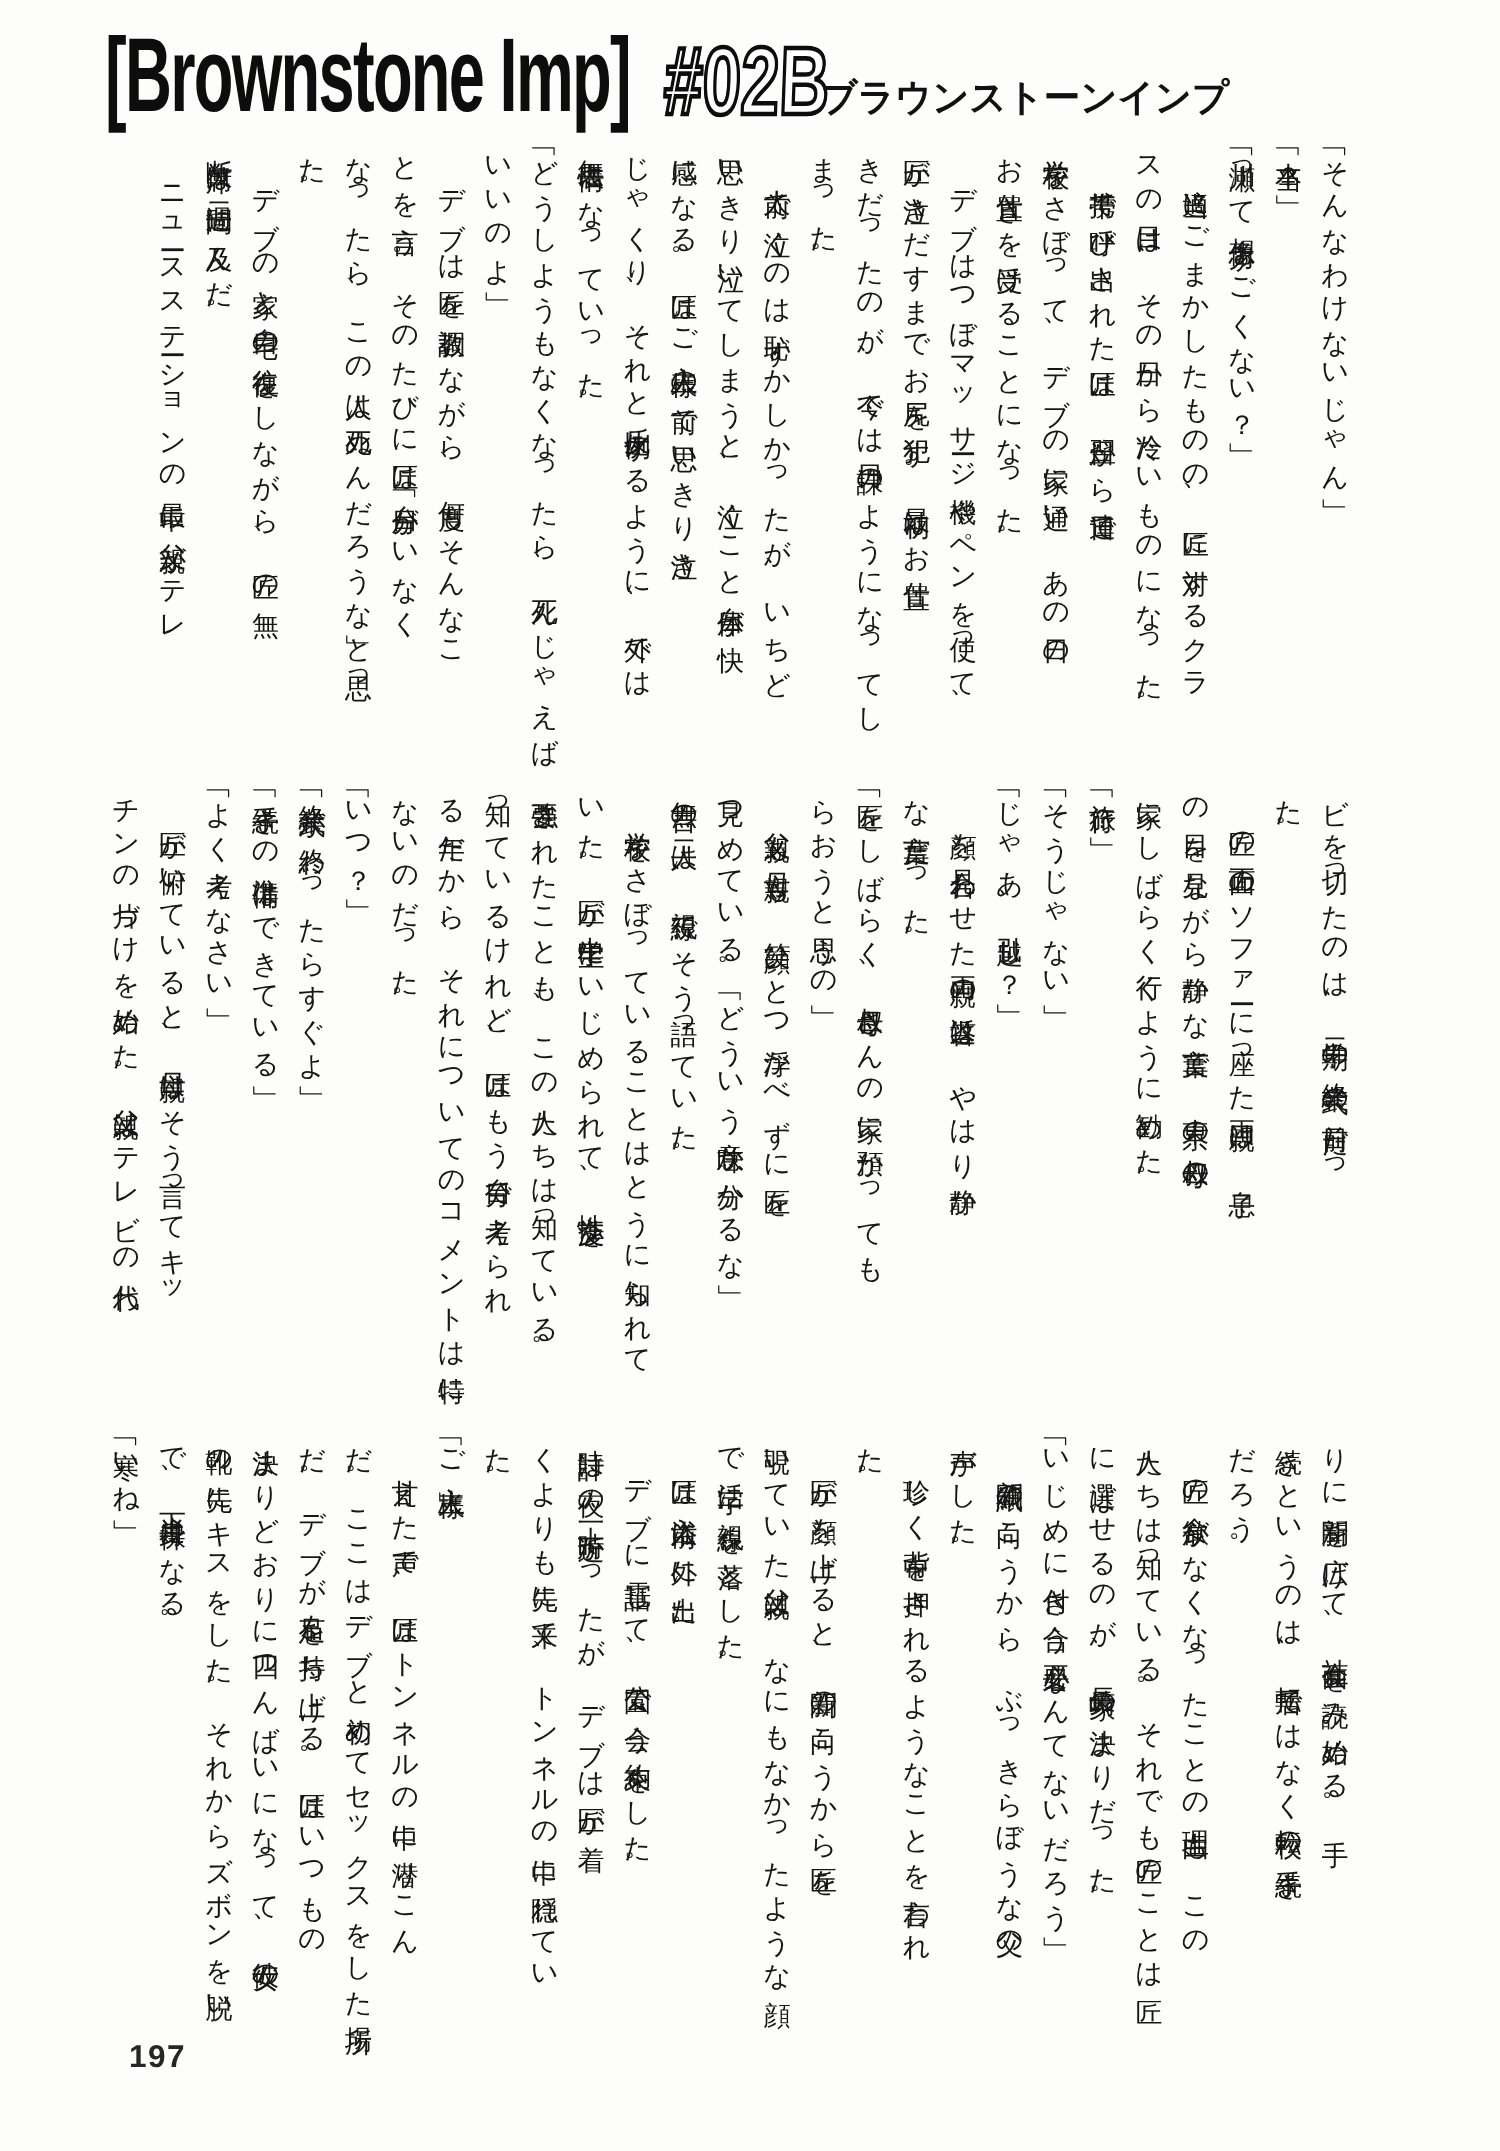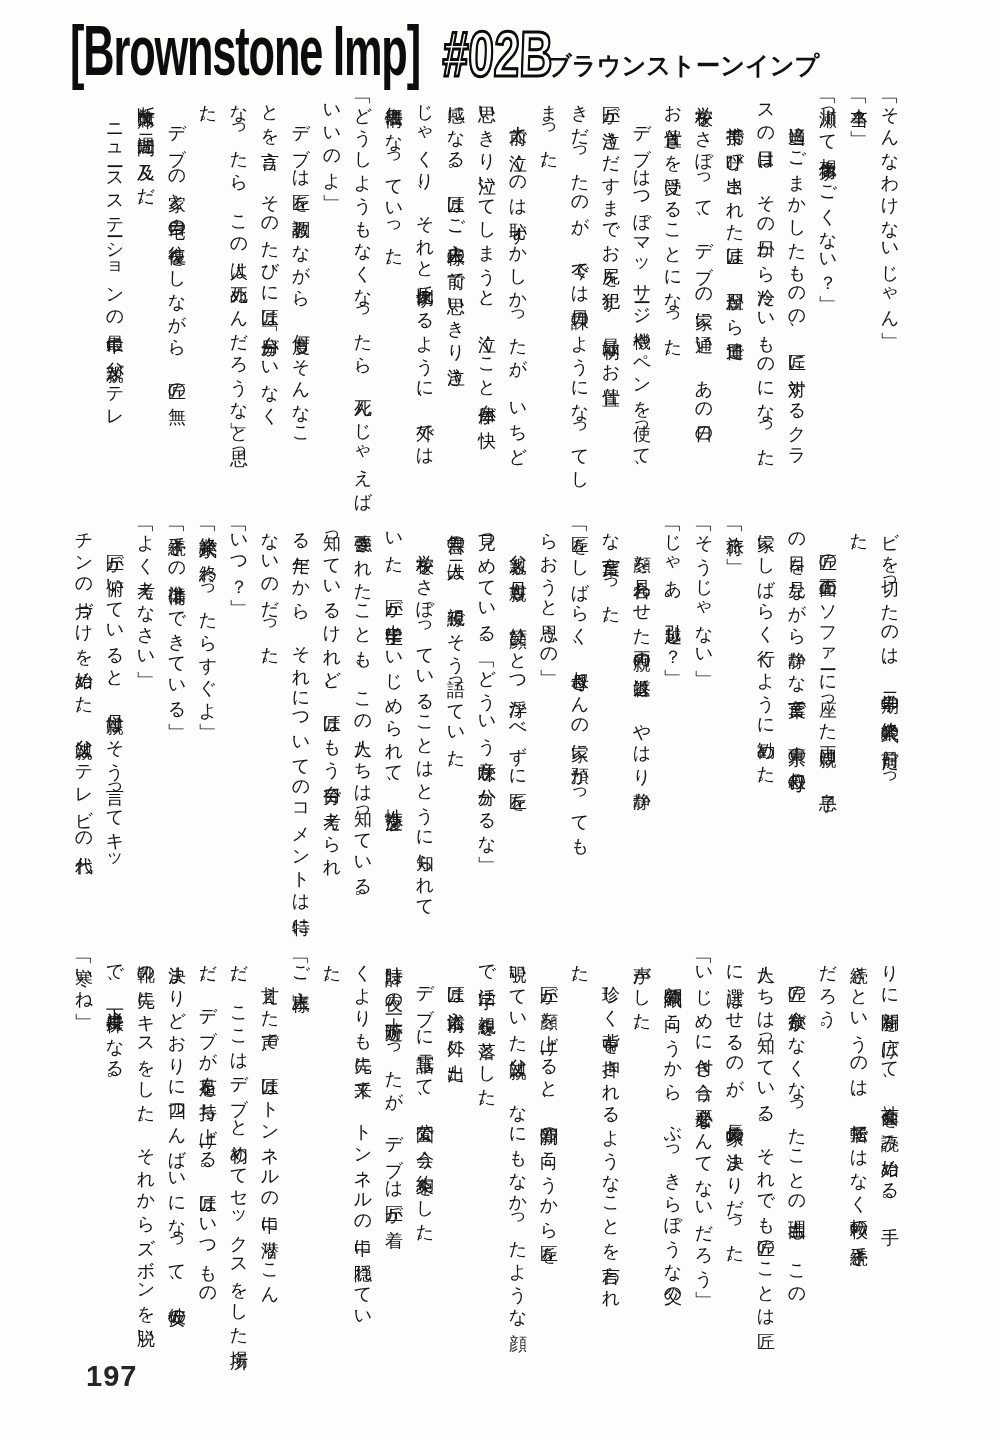--- a/index.html
+++ b/index.html
@@ -50,21 +50,21 @@
   }
   .band-1 { top: 92px; }
   .band-2 { top: 520px; }
   .band-3 { top: 952px; }
   .vcol { line-height: 31px; white-space: nowrap; }
 
   
   .page-num {
     position: absolute; left: 86px; top: 1360px;
     font-family: "Liberation Sans", "DejaVu Sans", sans-serif;
-    font-size: 29px; font-weight: 600; letter-spacing: 1px; color: #262626;
+    font-size: 21px; font-weight: 600; letter-spacing: 1px; color: #262626;
   }
 </style>
 </head>
 <body>
 
 <div class="page">
 
   <div class="hdr">
     <div class="title-latin">[Brownstone Imp]</div>
     <div class="episode-num">#02B</div>

